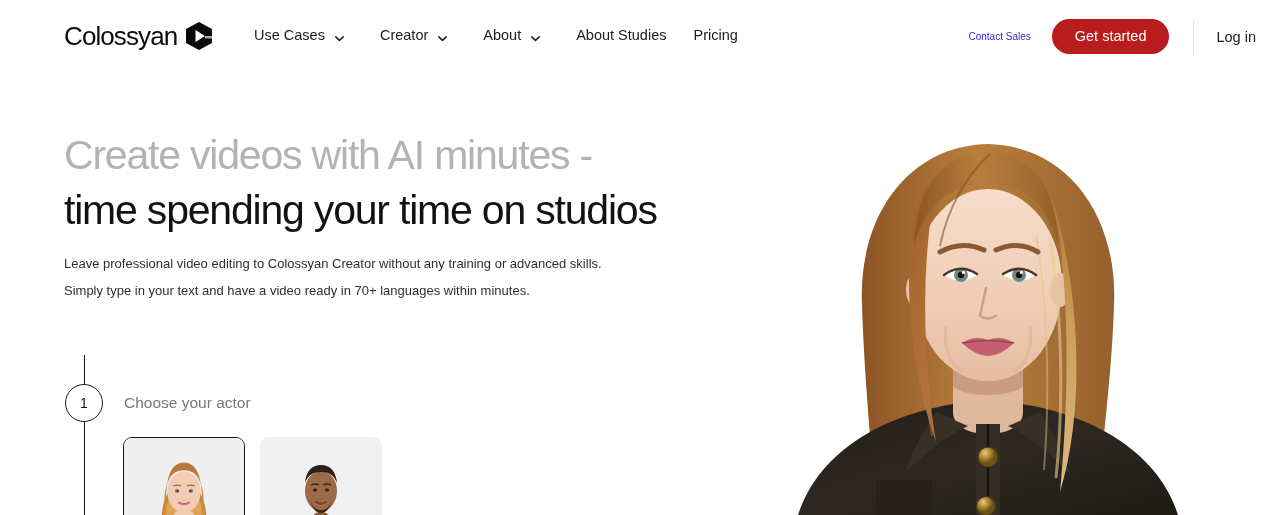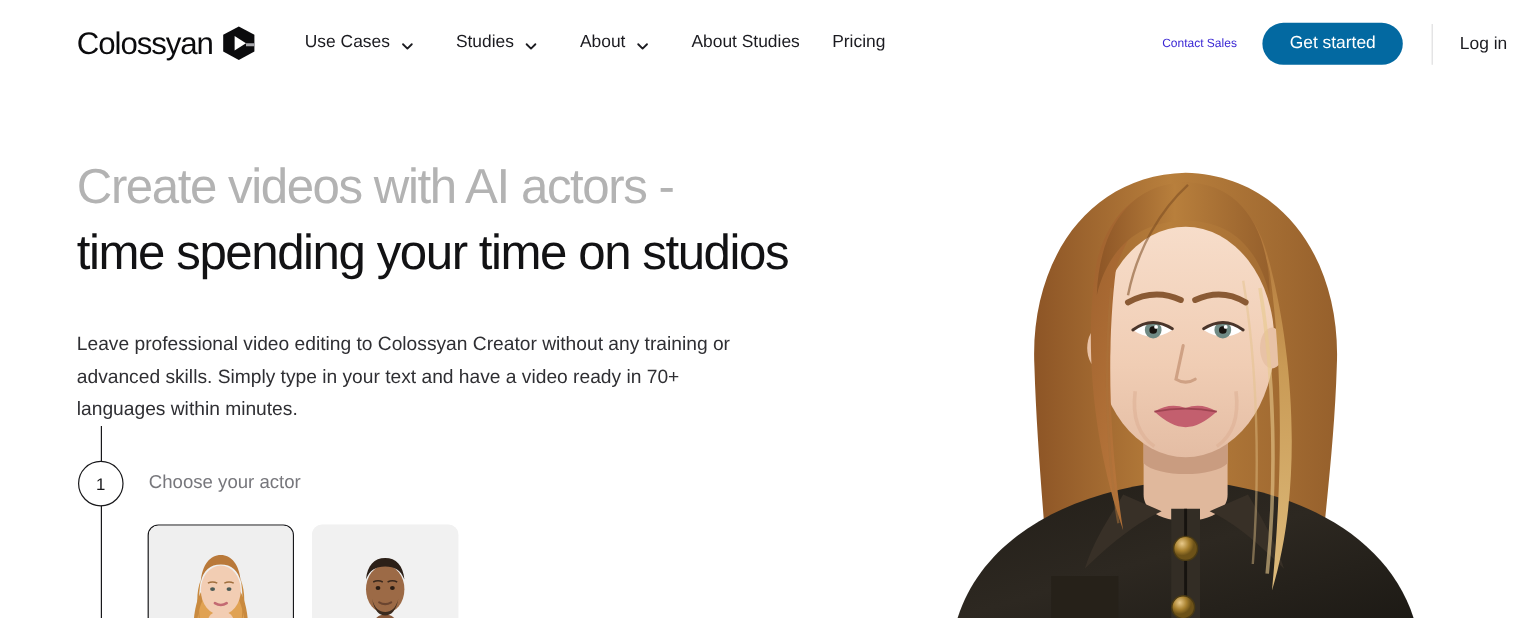--- a/index.html
+++ b/index.html
@@ -35,43 +35,43 @@
   }
   .nav-item.plain { margin-right:27px; }
   .chev { width:13px; height:13px; display:block; flex:none; }
 
   .actions { position:absolute; right:0; top:19px; display:flex; align-items:center; }
   .contact-sales {
     font-size:10px; color:#3a27d4; cursor:pointer;
     margin-right:21px; line-height:20px;
   }
   .get-started {
-    background:#0369a1; color:#ffffff;
+    background:#b91c1c; color:#ffffff;
     font-size:14.5px; font-family:"Liberation Sans", sans-serif;
     border:none; border-radius:22px;
     padding:0 23px; height:35px; line-height:35px;
     cursor:pointer; white-space:nowrap;
   }
   .divider-v {
     width:1px; height:34px; background:#dededf;
     margin-left:24px; margin-right:22px;
   }
   .login { font-size:14.5px; color:#1b1b20; cursor:pointer; margin-right:24px; line-height:20px; }
 
   
   .hero-left { position:absolute; left:64px; top:128px; width:640px; }
   .headline {
     font-size:41px; line-height:55px;
     letter-spacing:-1.2px; font-weight:400;
   }
   .headline .muted { color:#b3b3b3; display:block; }
   .headline .strong { color:#121214; display:block; }
   .lede {
-    margin-top:36px;
-    font-size:16px; line-height:27px; color:#2f2f33;
+    margin-top:12px;
+    font-size:13px; line-height:27px; color:#2f2f33;
     width:575px;
   }
 
   
   .timeline-line {
     position:absolute; left:84px; top:355px;
     width:1.4px; height:160px; background:#18181b;
   }
   .step-circle {
     position:absolute; left:65px; top:384px;
@@ -122,21 +122,21 @@
   <nav class="nav">
     <div class="nav-item">
       <span>Use Cases</span>
       <span>
         <svg class="chev" viewBox="0 0 16 16">
             <path d="M3.5 6 L8 10.5 L12.5 6" fill="none" stroke="#1b1b20" stroke-width="1.9" stroke-linecap="round" stroke-linejoin="round"></path>
           </svg>
       </span>
     </div>
     <div class="nav-item">
-      <span>Studies</span>
+      <span>Creator</span>
       <span>
         <svg class="chev" viewBox="0 0 16 16">
             <path d="M3.5 6 L8 10.5 L12.5 6" fill="none" stroke="#1b1b20" stroke-width="1.9" stroke-linecap="round" stroke-linejoin="round"></path>
           </svg>
       </span>
     </div>
     <div class="nav-item">
       <span>About</span>
       <span>
         <svg class="chev" viewBox="0 0 16 16">
@@ -155,21 +155,21 @@
   <div class="actions">
     <span class="contact-sales">Contact Sales</span>
     <button class="get-started">Get started</button>
     <span class="divider-v"></span>
     <span class="login">Log in</span>
   </div>
 </div>
 
 <div class="hero-left">
   <h1 class="headline">
-    <span class="muted">Create videos with AI actors -</span>
+    <span class="muted">Create videos with AI minutes -</span>
     <span class="strong">time spending your time on studios</span>
   </h1>
   <p class="lede">Leave professional video editing to Colossyan Creator without any training or advanced skills. Simply type in your text and have a video ready in 70+ languages within minutes.</p>
 </div>
 
 <div class="timeline-line"></div>
 <div class="step-circle">1</div>
 <div class="step-label">Choose your actor</div>
 
 <div class="actor-row">

